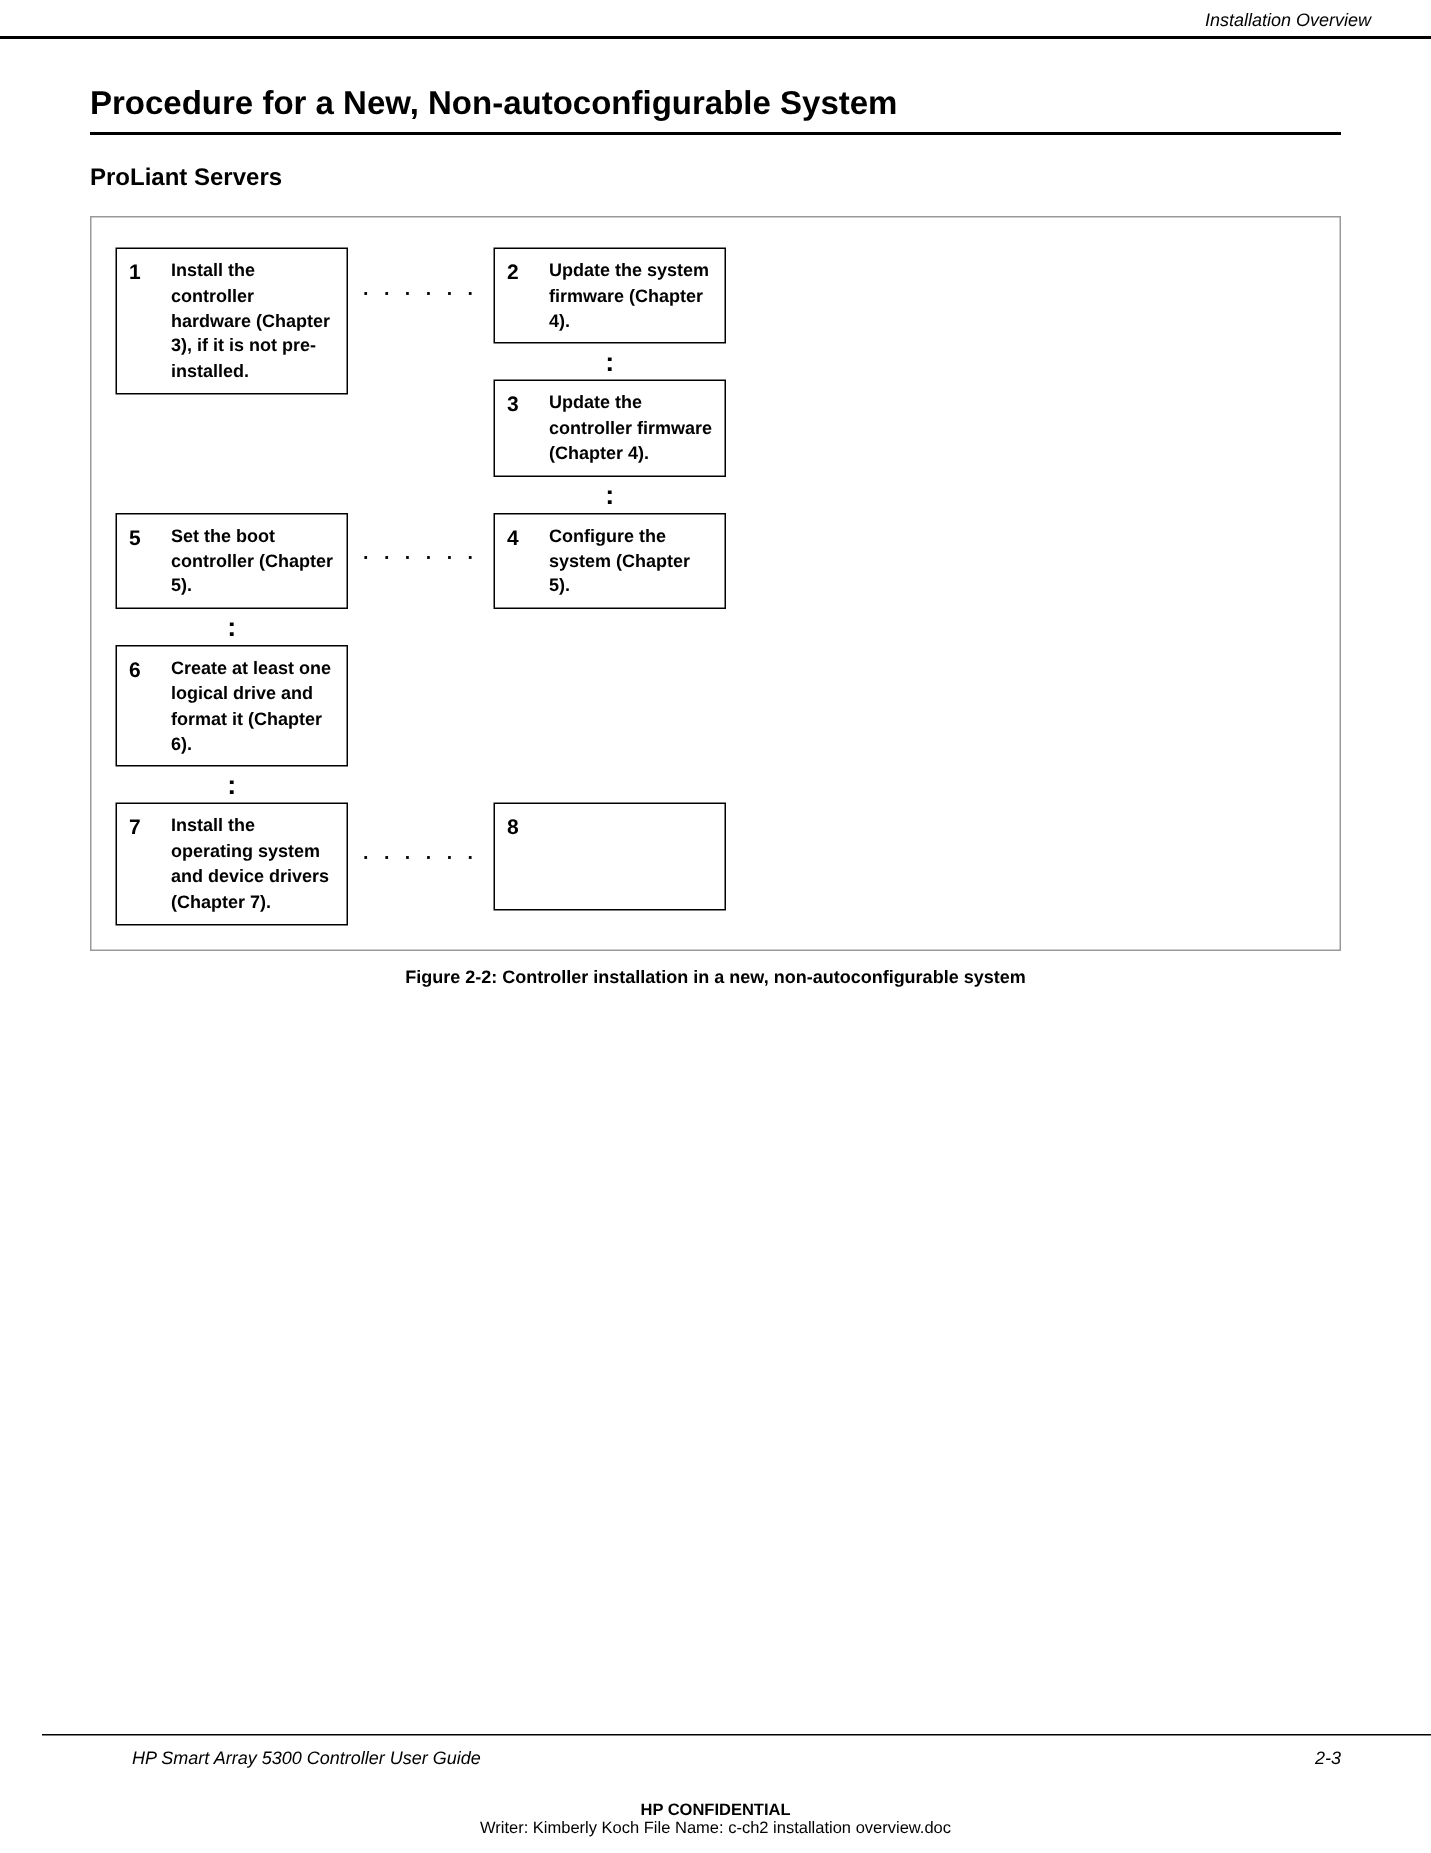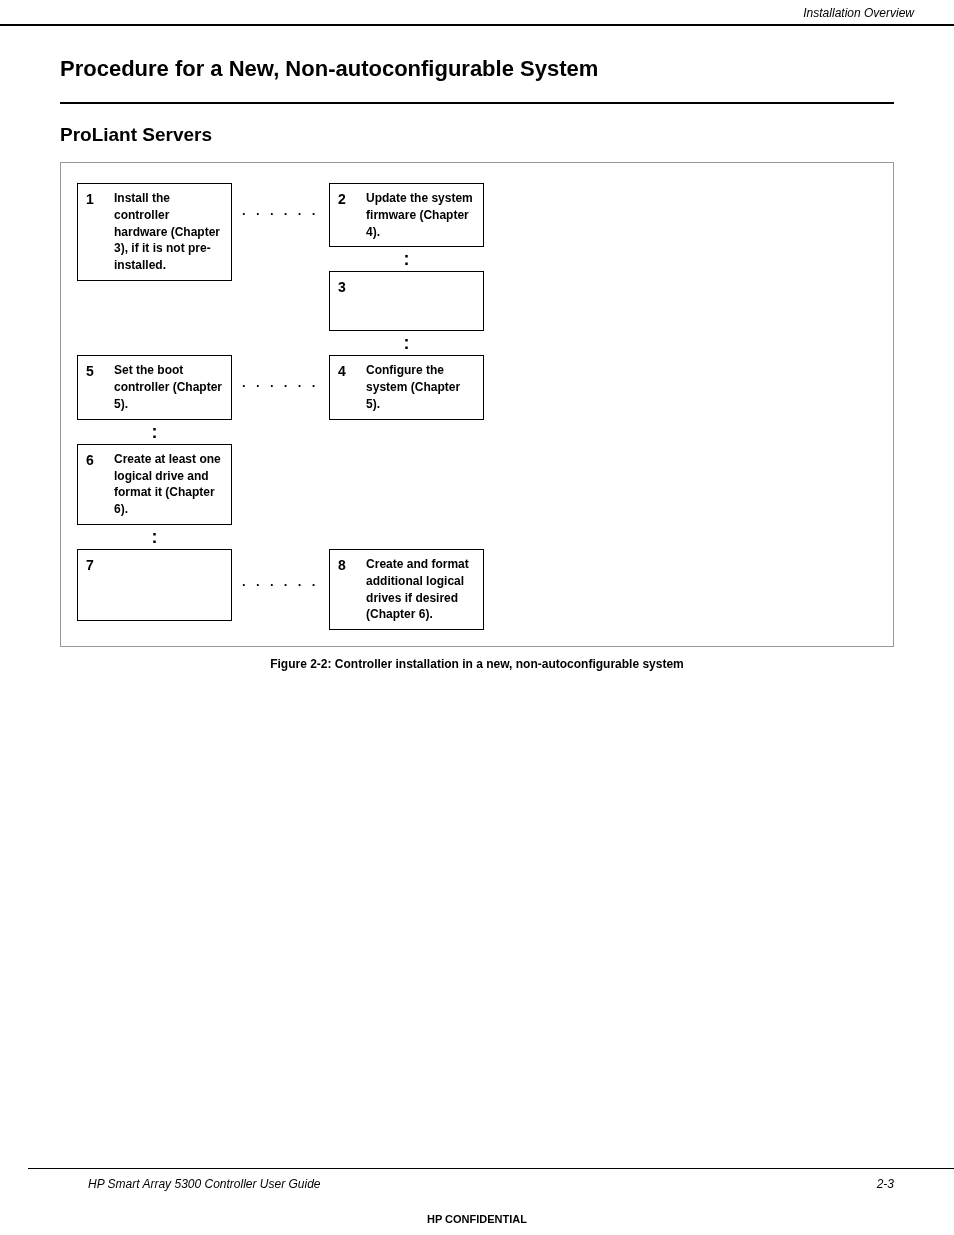--- a/index.html
+++ b/index.html
@@ -34,26 +34,26 @@
     
     .main-content {
       padding: 30px 60px 20px 60px;
       flex: 1;
     }
 
     .page-title {
       font-size: 22px;
       font-weight: bold;
       border-bottom: 2px solid #000;
-      padding-bottom: 20px;
+      padding-bottom: 6px;
       margin-bottom: 20px;
     }
 
     .section-title {
-      font-size: 19px;
+      font-size: 16px;
       font-weight: bold;
       margin-bottom: 16px;
     }
 
     
     .flowchart {
       margin-bottom: 10px;
       border: 1px solid #999;
       padding: 20px 16px 16px 16px;
       position: relative;
@@ -182,20 +182,21 @@
           <div class="horiz-dots">· · · · · ·</div>
 
           <div class="fc-right-stack">
             <div class="flow-box">
               <span class="step-num">2</span>
               <span class="step-text">Update the system firmware (Chapter 4).</span>
             </div>
             <div class="vert-dots-center">:</div>
             <div class="flow-box">
               <span class="step-num">3</span>
+              <span class="step-text">Update the controller firmware (Chapter 4).</span>
             </div>
             <div class="vert-dots-center">:</div>
           </div>
         </div>
 
         <div style="display:flex; flex-direction:row; align-items:flex-start; margin-top:0;">
 
           <div class="fc-left-stack">
             <div class="flow-box">
               <span class="step-num">5</span>
@@ -227,42 +228,43 @@
         </div>
 
         <div style="display:flex; flex-direction:row;">
           <div class="vert-dots-center">:</div>
         </div>
 
         <div style="display:flex; flex-direction:row; align-items:flex-start;">
           <div class="fc-left-stack">
             <div class="flow-box" style="min-height:72px;">
               <span class="step-num">7</span>
+              <span class="step-text">Install the operating system and device drivers (Chapter 7).</span>
             </div>
           </div>
           <div class="horiz-dots" style="height:72px;">· · · · · ·</div>
           <div class="fc-right-stack">
             <div class="flow-box" style="min-height:72px;">
               <span class="step-num">8</span>
-              <span class="step-text">Create and format additional logical drives if desired (Chapter 6).</span>
             </div>
           </div>
         </div>
 
       </div>
     </div>
 
     <div class="figure-caption">Figure 2-2:  Controller installation in a new, non-autoconfigurable system</div>
 
   </div>
 
   <div style="flex:1;"></div>
 
   <div class="bottom-footer">
     <span>HP Smart Array 5300 Controller User Guide</span>
     <span>2-3</span>
   </div>
 
   <div class="confidential-block">
     <div class="conf-title">HP CONFIDENTIAL</div>
+    <div>Writer: Kimberly Koch File Name: c-ch2 installation overview.doc</div>
   </div>
 
 </div>
 
 </body></html>

